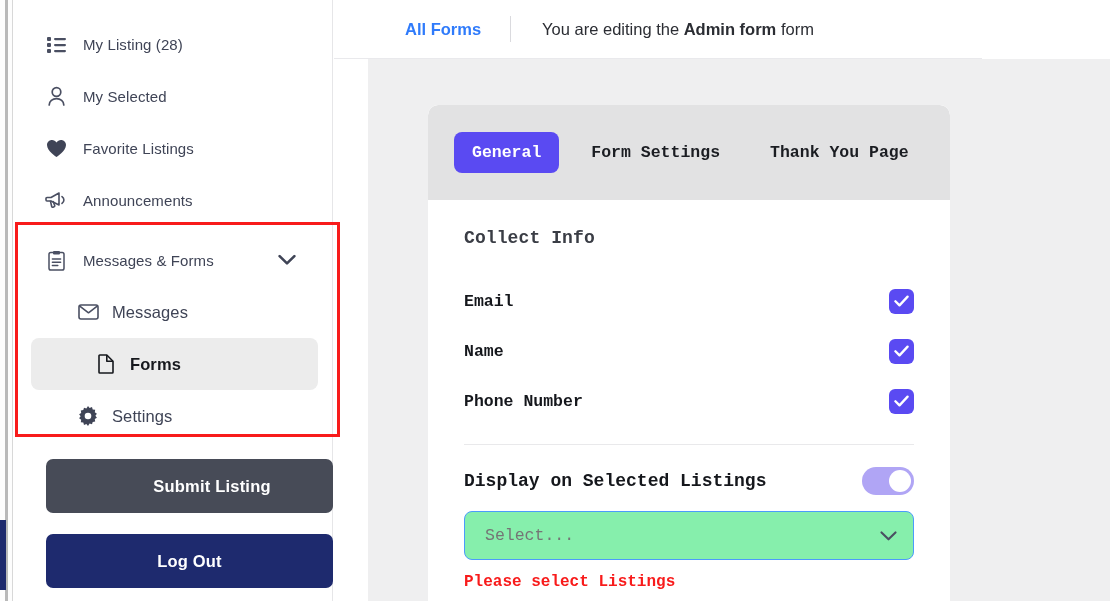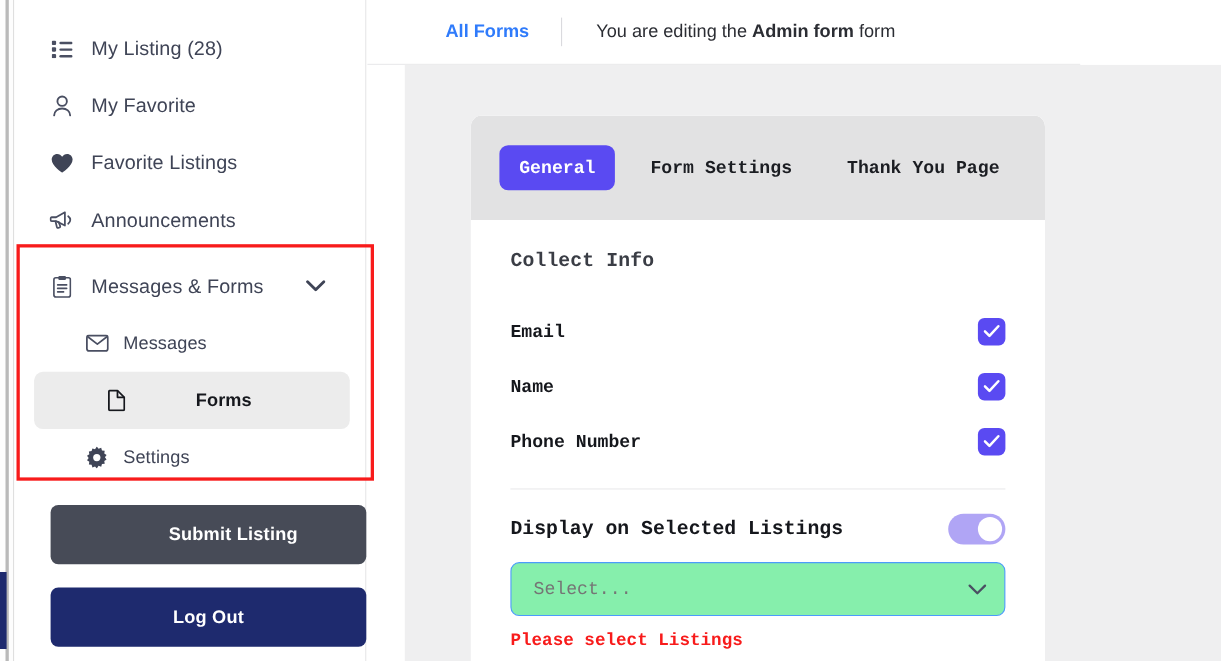--- a/index.html
+++ b/index.html
@@ -49,21 +49,21 @@
     background: #ffffff;
     border-right: 1px solid #e6e6e8;
   }
 
   .nav-item {
     display: flex;
     align-items: center;
     height: 52px;
     padding-left: 32px;
     color: #3f4456;
-    font-size: 18px;
+    font-size: 15px;
     letter-spacing: .1px;
     cursor: pointer;
   }
   .nav-item .ic {
     width: 22px; height: 22px;
     display: flex; align-items: center; justify-content: center;
     margin-right: 16px;
     flex: none;
     color: #4a4f62;
   }
@@ -82,21 +82,20 @@
   }
 
   .forms-row {
     margin: 0 14px 0 18px;
     width: 287px;
     background: #ececec;
     border-radius: 8px;
     color: #16181d;
     font-weight: bold;
     padding-left: 46px;
-    gap: 48px;
   }
   .forms-row .ic { color: #16181d; }
 
   
   .red-box {
     position: absolute;
     left: 15px; top: 222px;
     width: 325px; height: 215px;
     border: 3px solid #f81b1b;
     pointer-events: none;
@@ -316,21 +315,21 @@
       <span>My Listing (28)</span>
     </div>
 
     <div class="nav-item">
       <span class="ic">
         <svg width="19" height="20" viewBox="0 0 19 20" fill="none" stroke="#4a4f62" stroke-width="1.7">
           <circle cx="9.5" cy="6" r="4.3"></circle>
           <path d="M2.2 19c0-3.9 3.3-6.4 7.3-6.4s7.3 2.5 7.3 6.4" stroke-linecap="round"></path>
         </svg>
       </span>
-      <span>My Favorite</span>
+      <span>My Selected</span>
     </div>
 
     <div class="nav-item">
       <span class="ic">
         <svg width="21" height="19" viewBox="0 0 21 19">
           <path d="M10.5 18S1 12.2 1 6.1C1 3.2 3.2 1 6 1c1.9 0 3.5 1 4.5 2.6C11.5 2 13.1 1 15 1c2.8 0 5 2.2 5 5.1C20 12.2 10.5 18 10.5 18z" fill="#3f4456"></path>
         </svg>
       </span>
       <span>Favorite Listings</span>
     </div>

